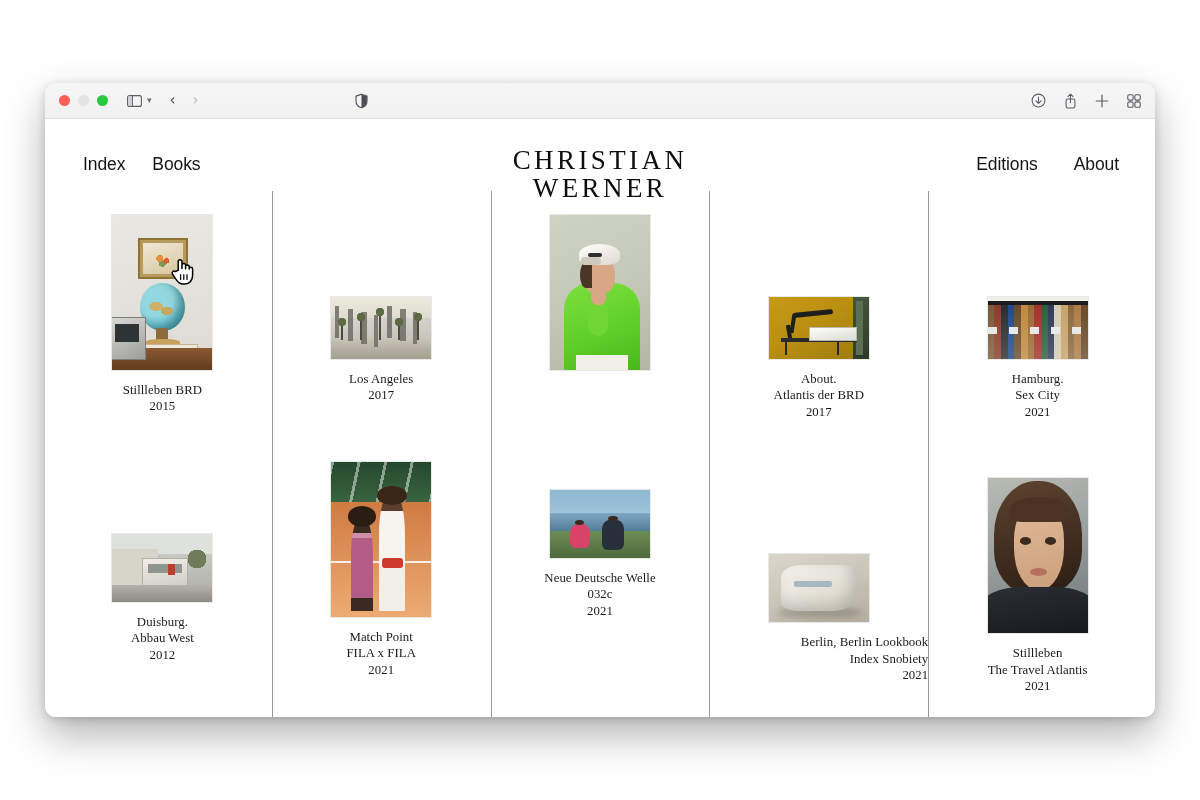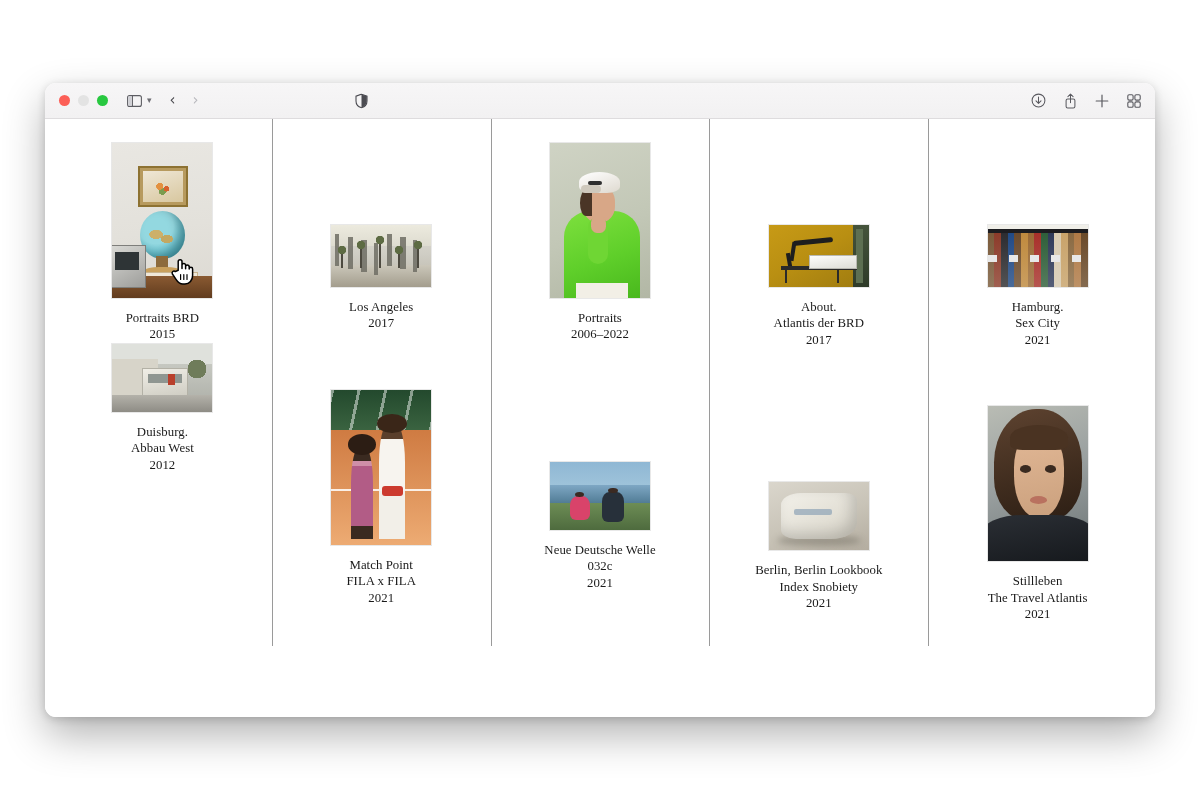--- a/index.html
+++ b/index.html
@@ -377,43 +377,59 @@
           <rect x="0.8" y="0.8" width="5.3" height="5.3" rx="1.3" fill="none" stroke="#5a5a60" stroke-width="1.1"></rect>
           <rect x="7.9" y="0.8" width="5.3" height="5.3" rx="1.3" fill="none" stroke="#5a5a60" stroke-width="1.1"></rect>
           <rect x="0.8" y="7.9" width="5.3" height="5.3" rx="1.3" fill="none" stroke="#5a5a60" stroke-width="1.1"></rect>
           <rect x="7.9" y="7.9" width="5.3" height="5.3" rx="1.3" fill="none" stroke="#5a5a60" stroke-width="1.1"></rect>
         </svg>
       </div>
     </div>
 
     <div class="page">
 
+      <div class="site-header">
+        <div class="nav-left">
+          <span class="nav-link">Index</span>
+          <span class="nav-link">Books</span>
+        </div>
+
+        <div class="logo">
+          <span class="logo-l1">CHRISTIAN</span>
+          <span class="logo-l2">WERNER</span>
+        </div>
+
+        <div class="nav-right">
+          <span class="nav-link">Editions</span>
+          <span class="nav-link">About</span>
+        </div>
+      </div>
 
       <div class="grid" id="grid">
           <div class="col">
             <div class="item" style="margin-top: 0px;">
               <div class="thumb" style="width: 100px; height: 155px;">
                 <div class="ph p-globe">
                   <div class="frame">
                     <i></i>
                   </div>
                   <div class="ball"></div>
                   <div class="stand"></div>
                   <div class="base"></div>
                   <div class="mat"></div>
                   <div class="desk"></div>
                   <div class="tv"></div>
                 </div>
               </div>
               <div class="caption">
-                <div>Portraits BRD</div>
+                <div>Stillleben BRD</div>
                 <div>2015</div>
               </div>
             </div>
-            <div class="item" style="">
+            <div class="item" style="margin-top: 118px;">
               <div class="thumb" style="width: 100px; height: 68px;">
                 <div class="ph p-duis">
                   <div class="sky"></div>
                   <div class="wall"></div>
                   <div class="tree"></div>
                   <div class="kiosk"></div>
                   <div class="red"></div>
                   <div class="road"></div>
                 </div>
               </div>
@@ -476,24 +492,20 @@
                   <div class="pants"></div>
                   <div class="head"></div>
                   <div class="hair"></div>
                   <div class="arm"></div>
                   <div class="hand"></div>
                   <div class="cap">
                     <i></i>
                   </div>
                 </div>
               </div>
-              <div class="caption">
-                <div>Portraits</div>
-                <div>2006–2022</div>
-              </div>
             </div>
             <div class="item" style="margin-top: 118px;">
               <div class="thumb" style="width: 100px; height: 68px;">
                 <div class="ph p-ndw">
                   <div class="water"></div>
                   <div class="bank"></div>
                   <div class="p1"></div>
                   <div class="p2"></div>
                 </div>
               </div>
@@ -516,21 +528,21 @@
                   <div class="legs"></div>
                   <div class="tray"></div>
                 </div>
               </div>
               <div class="caption">
                 <div>About.</div>
                 <div>Atlantis der BRD</div>
                 <div>2017</div>
               </div>
             </div>
-            <div class="item" style="margin-top: 133px;">
+            <div class="item" style="margin-top: 133px; text-align: right;">
               <div class="thumb" style="width: 100px; height: 68px;">
                 <div class="ph p-berlin">
                   <div class="shadow"></div>
                   <div class="bag"></div>
                 </div>
               </div>
               <div class="caption">
                 <div>Berlin, Berlin Lookbook</div>
                 <div>Index Snobiety</div>
                 <div>2021</div>

